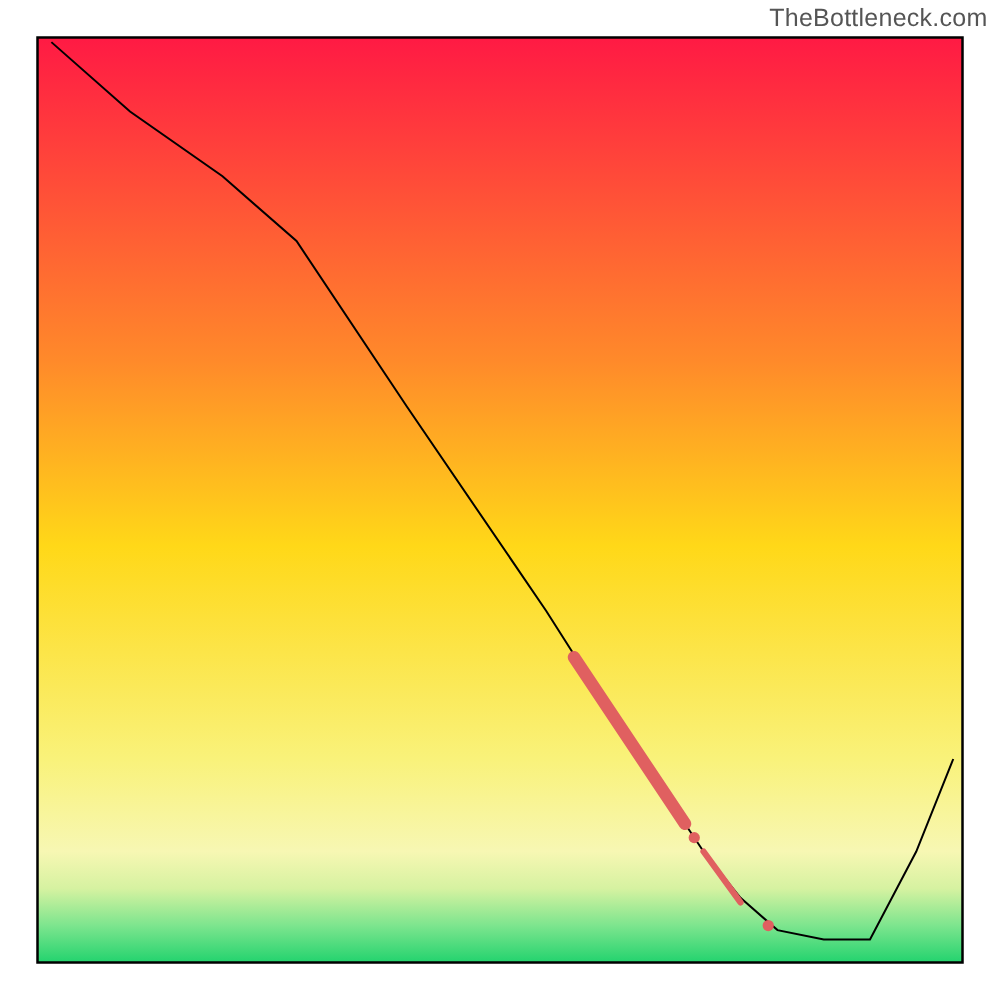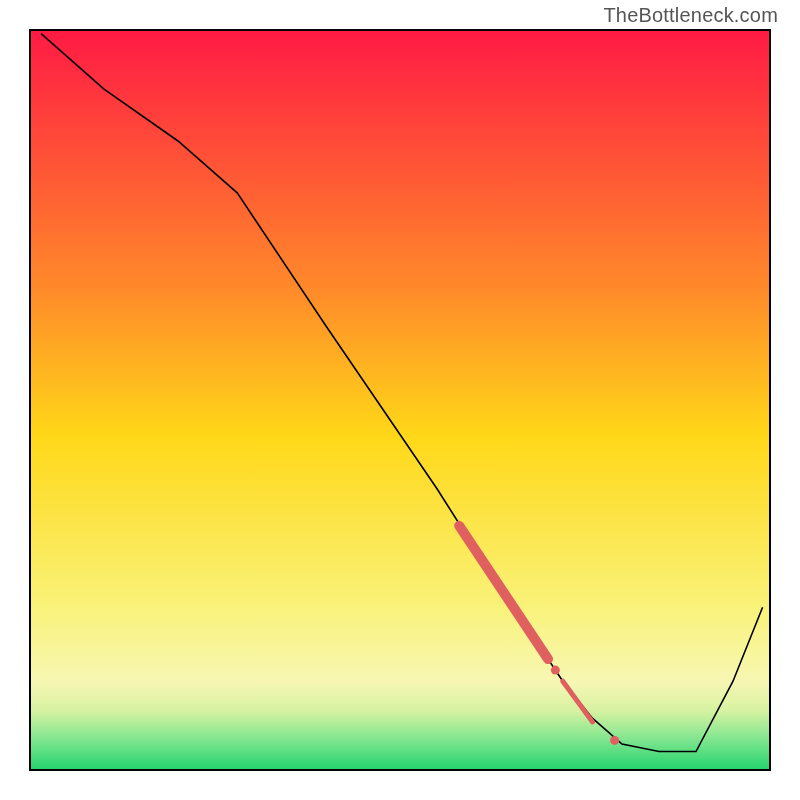--- a/index.html
+++ b/index.html
@@ -14,21 +14,21 @@
     position: relative;
     width: 800px;
     height: 800px;
   }
   svg {
     display: block;
   }
   .watermark {
     position: absolute;
     top: 4px;
-    right: 22px;
+    right: 10px;
     color: #555;
     font-size: 20px;
     font-weight: 500;
     letter-spacing: 0.2px;
     pointer-events: none;
   }
 </style>
 </head>
 <body>
 

